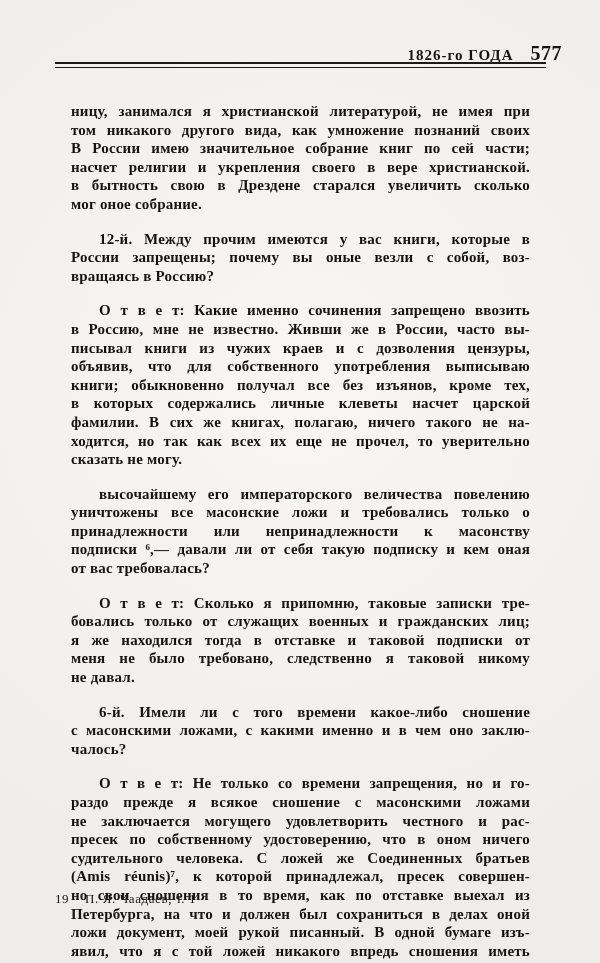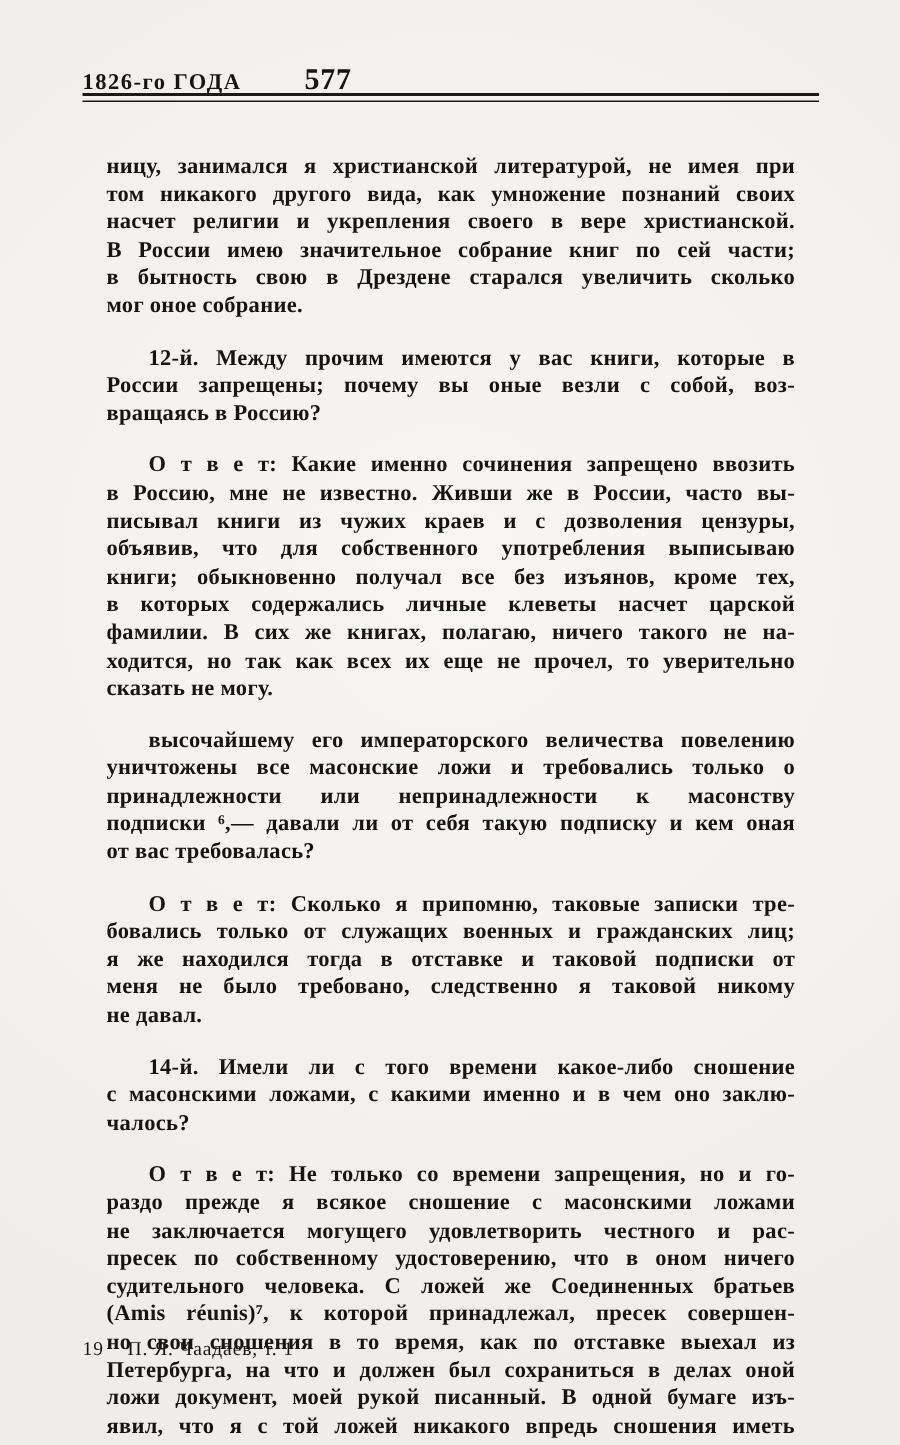--- a/index.html
+++ b/index.html
@@ -12,34 +12,34 @@
     overflow: hidden;
   }
   .page {
     position: absolute; inset: 0;
     background:
       radial-gradient(circle at 50% 40%, rgba(255,255,255,0.35), rgba(0,0,0,0.02) 85%),
       #f3f2ef;
   }
   .running-header {
     position: absolute;
-    left: 55px; top: 42px; width: 490px;
-    display: flex; align-items: baseline;
+    left: 72px; top: 42px; width: 490px;
+    display: flex; justify-content: flex-end; align-items: baseline;
     white-space: nowrap;
   }
   .running-title {
     font-weight: bold;
     font-size: 15px;
     letter-spacing: 1px;
   }
   .page-number {
     font-weight: bold;
     font-size: 20px;
     letter-spacing: 0.5px;
-    margin-left: 42px;
+    margin-left: 17px;
   }
   .header-rule {
     position: absolute;
     left: 55px; top: 62px; width: 491px; height: 3px;
     border-top: 2.5px solid #1b1a19;
     border-bottom: 1.2px solid #1b1a19;
   }
   .text-block {
     position: absolute;
     left: 55px; top: 86px; width: 491px;
@@ -77,22 +77,22 @@
     <span class="running-title">1826-го ГОДА</span>
     <span class="page-number">577</span>
   </div>
 
   <div class="header-rule"></div>
 
   <div class="text-block">
       <div class="para">
         <div class="line">ницу, занимался я христианской литературой, не имея при</div>
         <div class="line">том никакого другого вида, как умножение познаний своих</div>
+        <div class="line">В России имею значительное собрание книг по сей части;</div>
         <div class="line">насчет религии и укрепления своего в вере христианской.</div>
-        <div class="line">В России имею значительное собрание книг по сей части;</div>
         <div class="line">в бытность свою в Дрездене старался увеличить сколько</div>
         <div class="line last">мог оное собрание.</div>
       </div>
       <div class="para indent">
         <div class="line">12-й. Между прочим имеются у вас книги, которые в</div>
         <div class="line">России запрещены; почему вы оные везли с собой, воз-</div>
         <div class="line last">вращаясь в Россию?</div>
       </div>
       <div class="para indent">
         <div class="line">О т в е т:  Какие именно сочинения запрещено ввозить</div>
@@ -113,21 +113,21 @@
         <div class="line last">от вас требовалась?</div>
       </div>
       <div class="para indent">
         <div class="line">О т в е т:  Сколько я припомню, таковые записки тре-</div>
         <div class="line">бовались только от служащих военных и гражданских лиц;</div>
         <div class="line">я же находился тогда в отставке и таковой подписки от</div>
         <div class="line">меня не было требовано, следственно я таковой никому</div>
         <div class="line last">не давал.</div>
       </div>
       <div class="para indent">
-        <div class="line">14-й. Имели ли с того времени какое-либо сношение</div>
+        <div class="line">6-й. Имели ли с того времени какое-либо сношение</div>
         <div class="line">с масонскими ложами, с какими именно и в чем оно заклю-</div>
         <div class="line last">чалось?</div>
       </div>
       <div class="para indent">
         <div class="line">О т в е т:  Не только со времени запрещения, но и го-</div>
         <div class="line">раздо прежде я всякое сношение с масонскими ложами</div>
         <div class="line">не заключается могущего удовлетворить честного и рас-</div>
         <div class="line">пресек по собственному удостоверению, что в оном ничего</div>
         <div class="line">судительного человека. С ложей же Соединенных братьев</div>
         <div class="line">(Amis réunis)⁷, к которой принадлежал, пресек совершен-</div>

